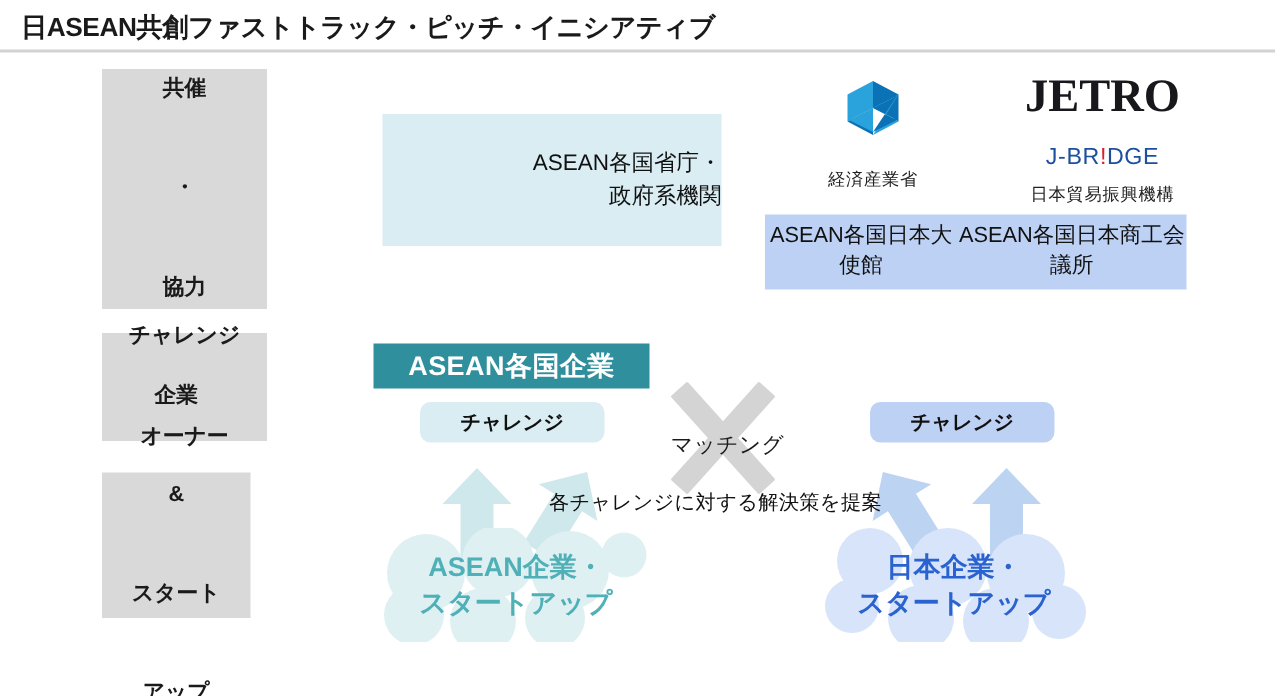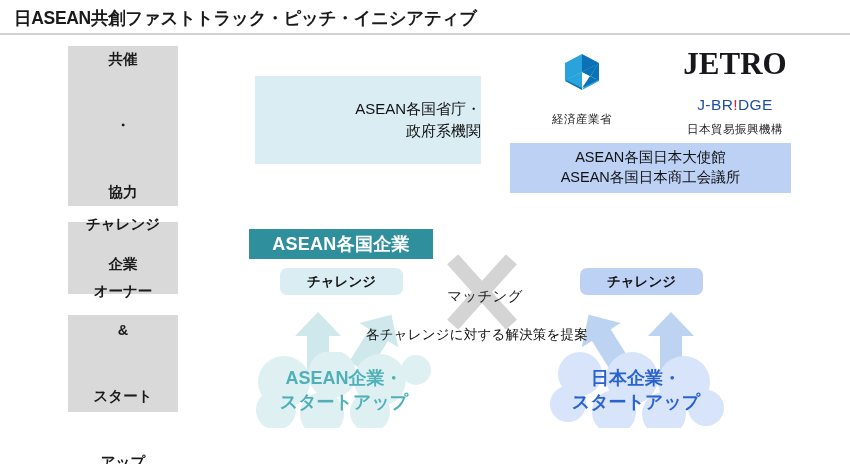--- a/index.html
+++ b/index.html
@@ -49,21 +49,21 @@
     justify-content: center;
     font-weight: bold;
     font-size: 14.5px;
     line-height: 1.32;
     color: #1a1a1a;
     text-align: center;
     gap: 47px;
   }
   .role-1 { left: 68px; top: 46px;  width: 110px; height: 160px; }
   .role-2 { left: 68px; top: 222px; width: 110px; height: 72px;  }
-  .role-3 { left: 68px; top: 315px; width: 110px; height: 97px;  }
+  .role-3 { left: 68px; top: 315px; width: 99px; height: 97px;  }
   .role-line { display: block; }
 
   
   .gov-box {
     position: absolute;
     left: 255px;
     top: 76px;
     width: 190px;
     height: 88px;
     background: #d9edf2;
@@ -141,21 +141,21 @@
 
   
   .embassy-box {
     position: absolute;
     left: 510px;
     top: 143px;
     width: 281px;
     height: 50px;
     background: #bdd1f5;
     display: flex;
-    flex-direction: column;
+    flex-direction: row;
     align-items: center;
     justify-content: center;
     font-size: 14.5px;
     line-height: 1.35;
     color: #111111;
     text-align: center;
   }
 
   
   .owner-bar {

